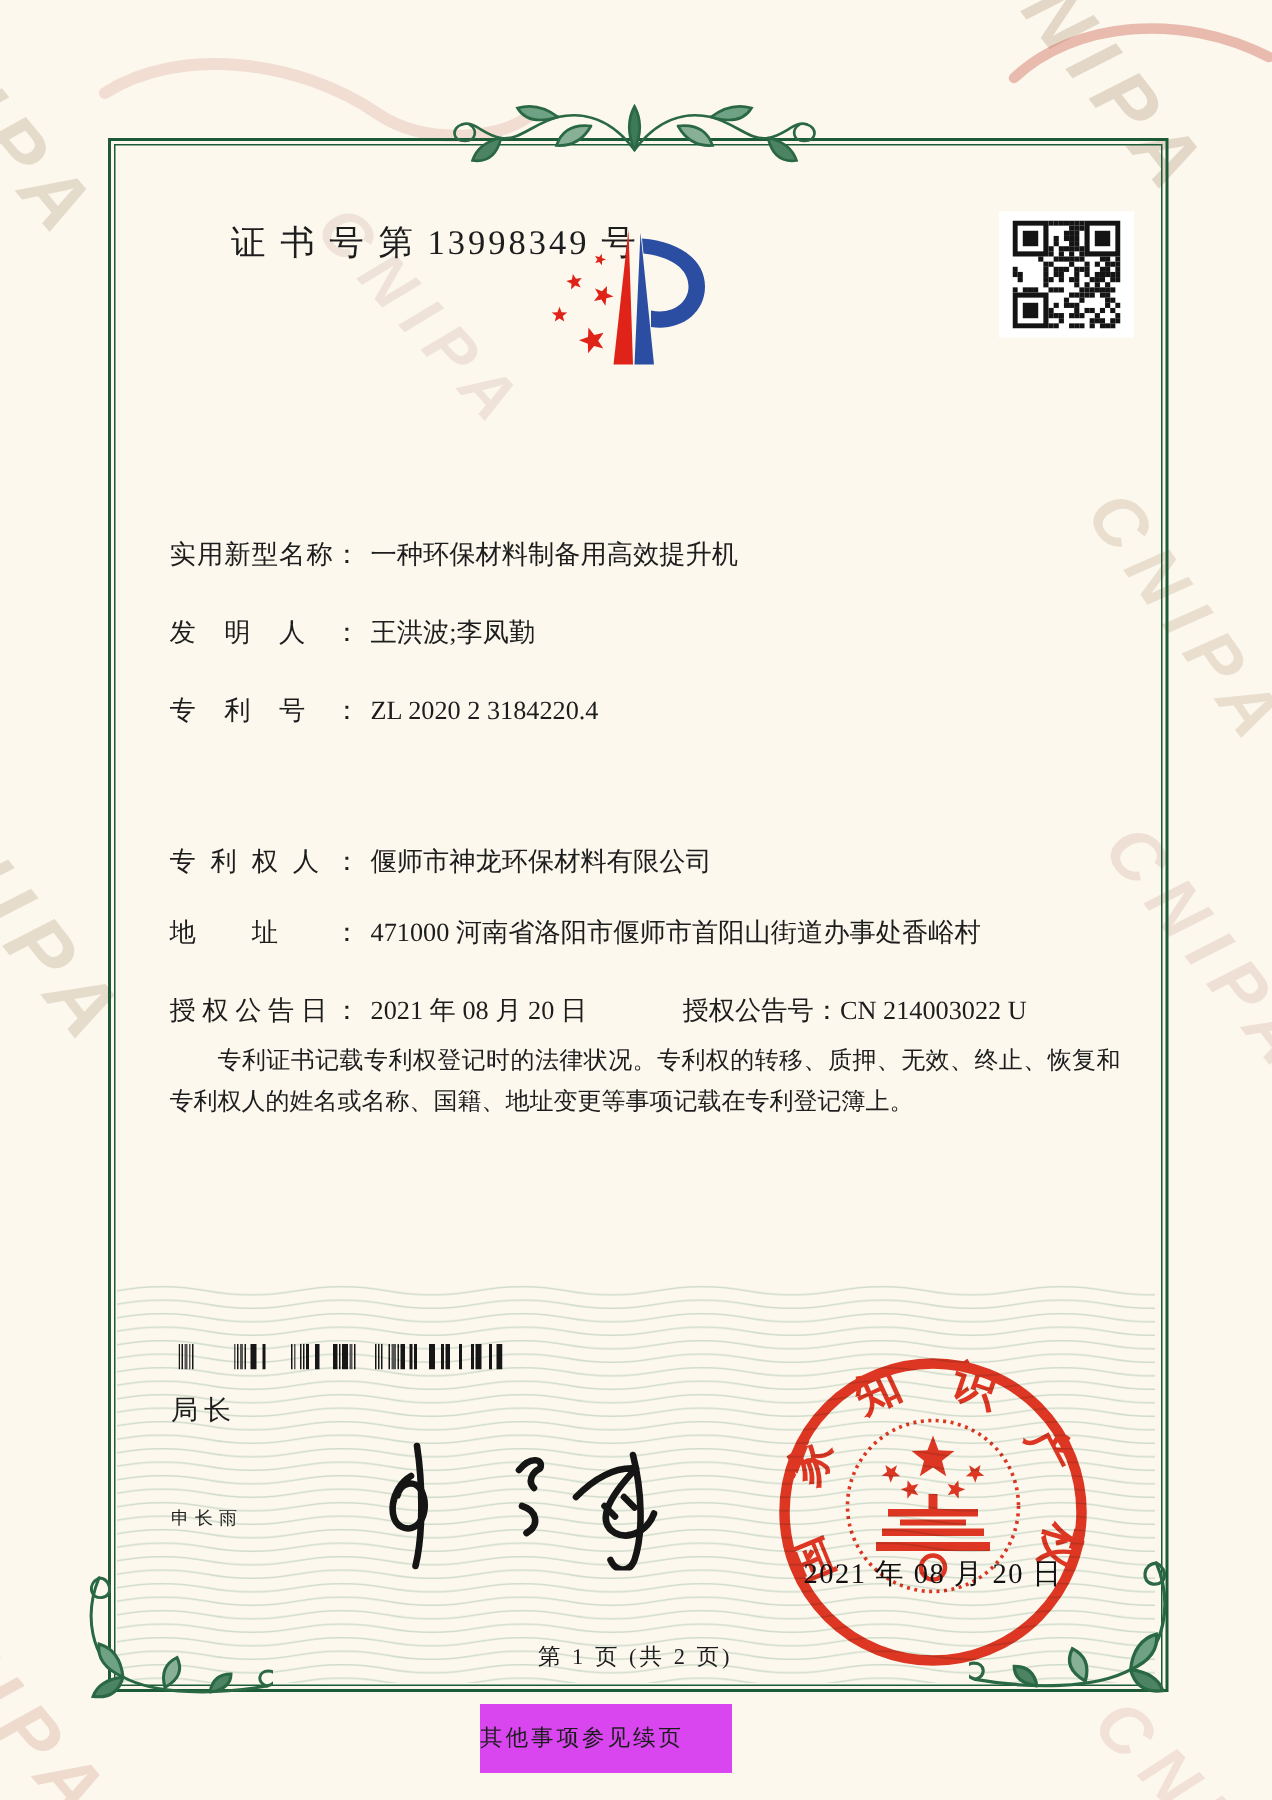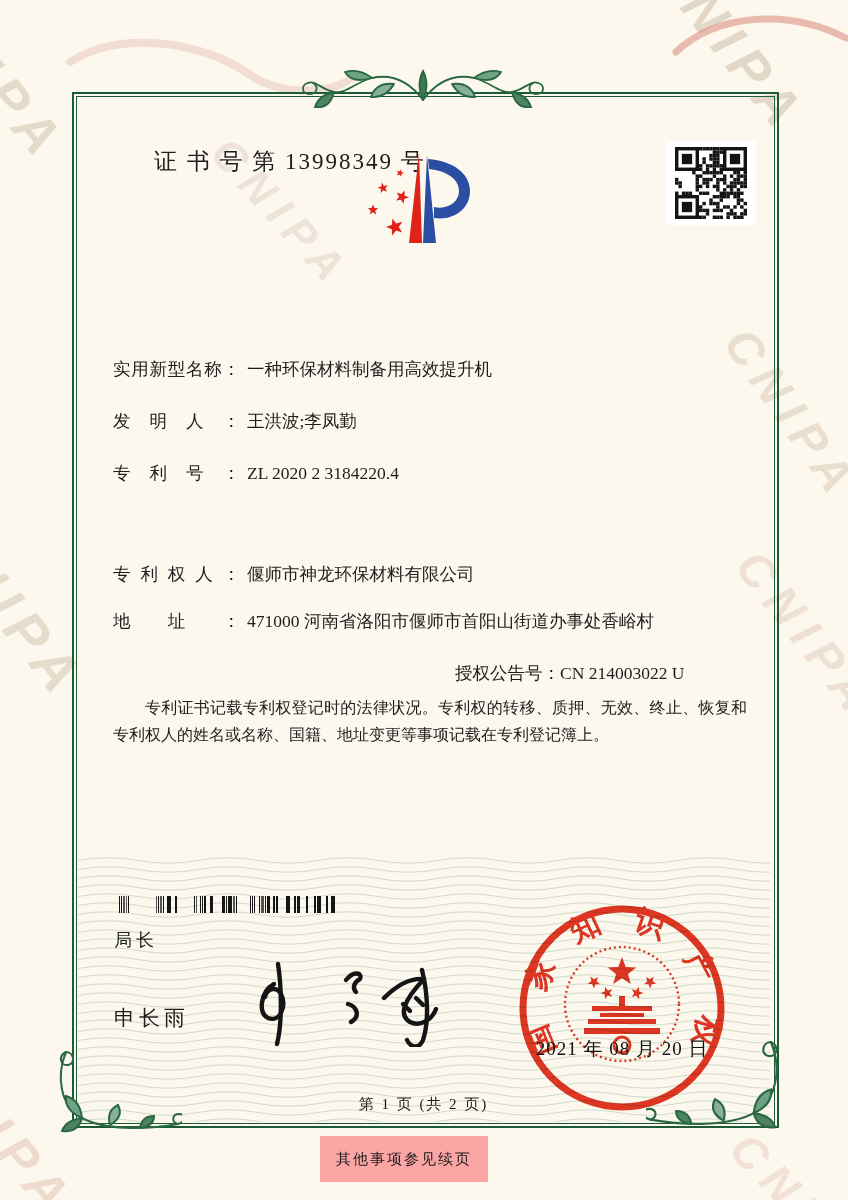--- a/index.html
+++ b/index.html
@@ -41,30 +41,30 @@
   .f1{top:357px}.f2{top:409px}.f3{top:461px}.f4{top:509px}.f5{top:562px}.f6{top:609px}.f7{top:661px}
   .grant2{position:absolute;left:455px;top:661px;font-size:17.5px;white-space:nowrap;z-index:2;text-align:right;}
   
   .body-text{position:absolute;left:113px;top:694px;width:634px;font-size:16px;
              line-height:27px;text-align:justify;z-index:2;}
   .body-text p{margin:0;text-indent:2em;}
   
   .barcode{position:absolute;left:119px;top:896px;z-index:2;}
   .sig-title{position:absolute;left:114px;top:928px;font-size:18px;letter-spacing:4px;
              font-family:"Liberation Sans","DejaVu Sans",sans-serif;z-index:2;}
-  .sig-name{position:absolute;left:114px;top:1004px;font-size:21px;letter-spacing:4px;
+  .sig-name{position:absolute;left:114px;top:1004px;font-size:12px;letter-spacing:4px;
             font-family:"Liberation Sans","DejaVu Sans",sans-serif;z-index:2;}
   .signature{position:absolute;left:246px;top:952px;z-index:2;}
   .seal{position:absolute;left:512px;top:898px;z-index:3;mix-blend-mode:multiply;}
   .seal-date{position:absolute;left:507px;top:1036px;width:230px;text-align:center;
              font-size:19px;letter-spacing:1px;color:#111;z-index:4;}
   .page-footer{position:absolute;left:72px;width:703px;top:1095px;text-align:center;
                font-size:15px;letter-spacing:2px;z-index:2;}
-  .cont-note{position:absolute;left:320px;top:1136px;width:168px;height:46px;background:#fca5a5;
-             line-height:46px;text-align:center;font-size:15px;letter-spacing:2px;z-index:2;}
+  .cont-note{position:absolute;left:320px;top:1136px;width:168px;height:46px;background:#d946ef;
+             line-height:46px;font-size:15px;letter-spacing:2px;z-index:2;}
 </style>
 </head>
 <body>
 
 <div class="page">
 
   <span class="wm wm1">CNIPA</span>
   <span class="wm wm2">CNIPA</span>
   <span class="wm wm3">CNIPA</span>
   <span class="wm wm4">CNIPA</span>
@@ -320,20 +320,23 @@
   </div>
   <div class="field f3">
     <span class="lab">专利号：</span><span class="val">ZL 2020 2 3184220.4</span>
   </div>
   <div class="field f5">
     <span class="lab">专利权人：</span><span class="val">偃师市神龙环保材料有限公司</span>
   </div>
   <div class="field f6">
     <span class="lab">地址：</span><span class="val">471000 河南省洛阳市偃师市首阳山街道办事处香峪村</span>
   </div>
+  <div class="field f7">
+    <span class="lab">授权公告日：</span><span class="val">2021 年 08 月 20 日</span>
+  </div>
   <div class="grant2">
     <span>授权公告号：</span><span>CN 214003022 U</span>
   </div>
 
   <div class="body-text">
     <p>专利证书记载专利权登记时的法律状况。专利权的转移、质押、无效、终止、恢复和专利权人的姓名或名称、国籍、地址变更等事项记载在专利登记簿上。</p>
   </div>
 
   <svg class="barcode" width="216" height="17">
       <g id="barcode-bars">

